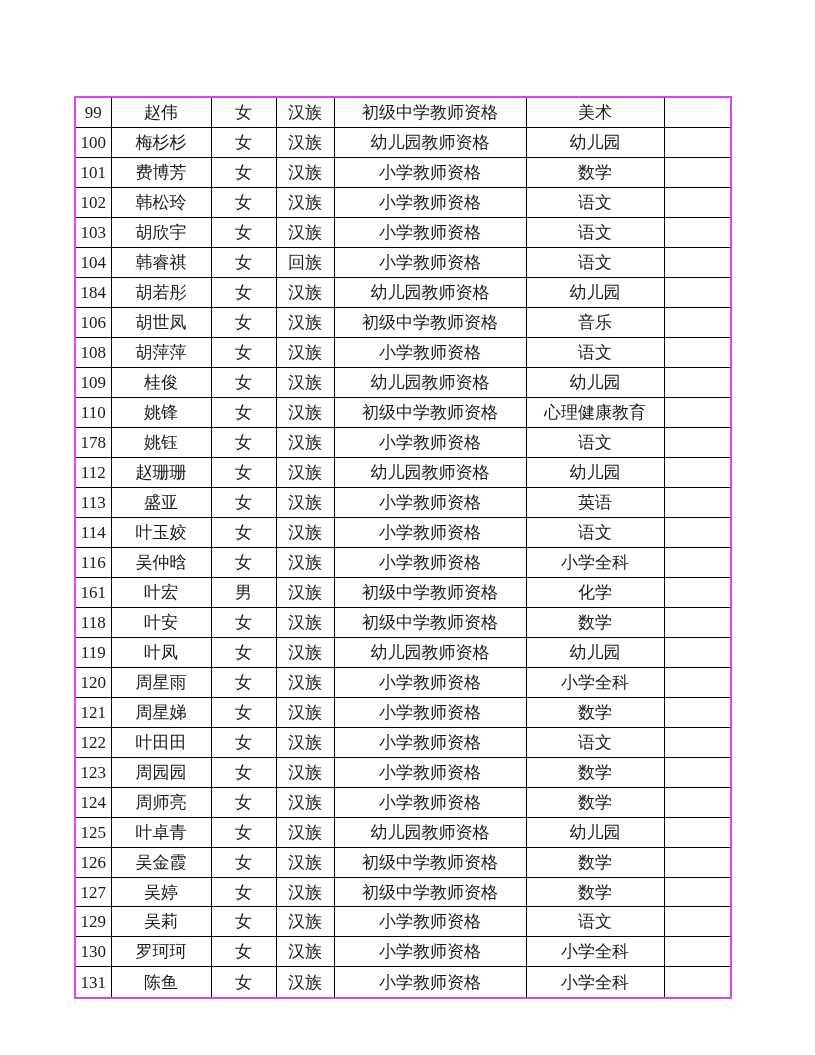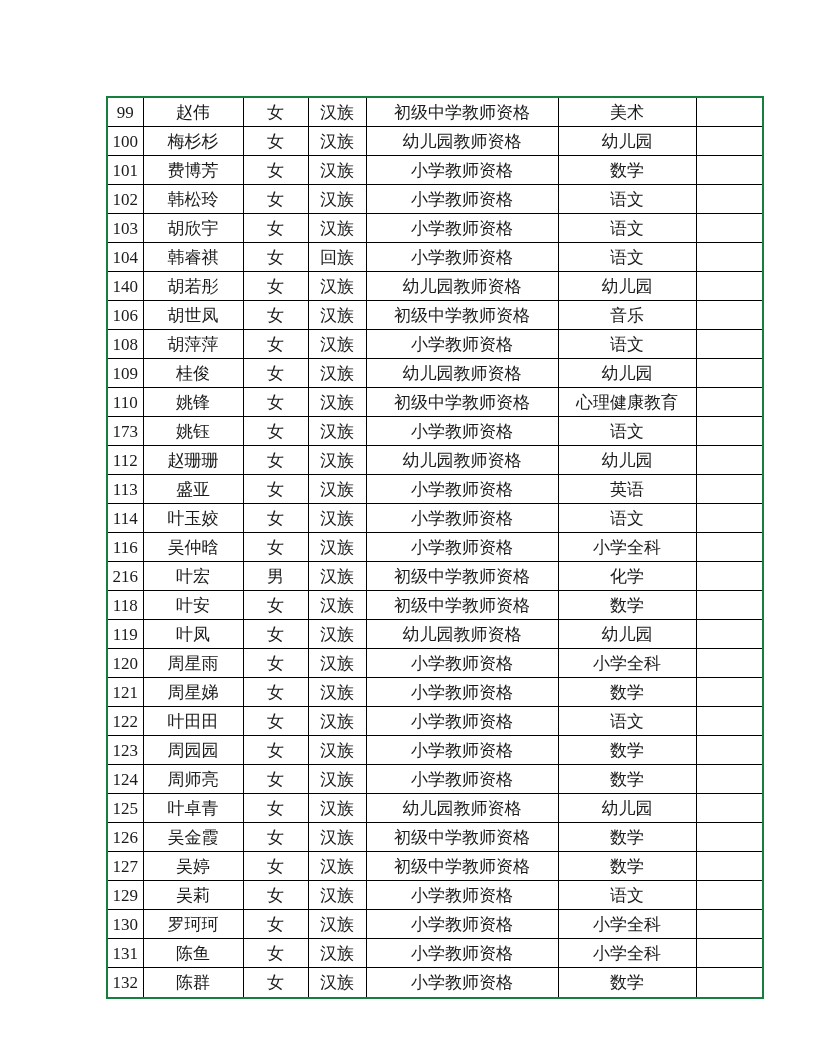--- a/index.html
+++ b/index.html
@@ -24,22 +24,21 @@
   .table-wrap {
     position: absolute;
     left: 74px;
     top: 96px;
   }
   table.roster {
     border-collapse: collapse;
     table-layout: fixed;
     width: 656px;
     height: 903px;
-    border: 2px solid #15803d;
-    margin-left: 32px;
+    border: 2px solid #d946ef;
   }
   table.roster td {
     border: 1.5px solid #000;
     text-align: center;
     vertical-align: middle;
     font-size: 17px;
     line-height: 1;
     padding: 0;
     overflow: hidden;
     white-space: nowrap;
@@ -117,21 +116,21 @@
           <tr>
             <td class="col-num">104</td>
             <td>韩睿祺</td>
             <td>女</td>
             <td>回族</td>
             <td>小学教师资格</td>
             <td>语文</td>
             <td></td>
           </tr>
           <tr>
-            <td class="col-num">140</td>
+            <td class="col-num">184</td>
             <td>胡若彤</td>
             <td>女</td>
             <td>汉族</td>
             <td>幼儿园教师资格</td>
             <td>幼儿园</td>
             <td></td>
           </tr>
           <tr>
             <td class="col-num">106</td>
             <td>胡世凤</td>
@@ -162,21 +161,21 @@
           <tr>
             <td class="col-num">110</td>
             <td>姚锋</td>
             <td>女</td>
             <td>汉族</td>
             <td>初级中学教师资格</td>
             <td>心理健康教育</td>
             <td></td>
           </tr>
           <tr>
-            <td class="col-num">173</td>
+            <td class="col-num">178</td>
             <td>姚钰</td>
             <td>女</td>
             <td>汉族</td>
             <td>小学教师资格</td>
             <td>语文</td>
             <td></td>
           </tr>
           <tr>
             <td class="col-num">112</td>
             <td>赵珊珊</td>
@@ -207,21 +206,21 @@
           <tr>
             <td class="col-num">116</td>
             <td>吴仲晗</td>
             <td>女</td>
             <td>汉族</td>
             <td>小学教师资格</td>
             <td>小学全科</td>
             <td></td>
           </tr>
           <tr>
-            <td class="col-num">216</td>
+            <td class="col-num">161</td>
             <td>叶宏</td>
             <td>男</td>
             <td>汉族</td>
             <td>初级中学教师资格</td>
             <td>化学</td>
             <td></td>
           </tr>
           <tr>
             <td class="col-num">118</td>
             <td>叶安</td>
@@ -330,27 +329,18 @@
             <td>小学全科</td>
             <td></td>
           </tr>
           <tr>
             <td class="col-num">131</td>
             <td>陈鱼</td>
             <td>女</td>
             <td>汉族</td>
             <td>小学教师资格</td>
             <td>小学全科</td>
-            <td></td>
-          </tr>
-          <tr>
-            <td class="col-num">132</td>
-            <td>陈群</td>
-            <td>女</td>
-            <td>汉族</td>
-            <td>小学教师资格</td>
-            <td>数学</td>
             <td></td>
           </tr>
         </tbody>
     </table>
   </div>
 </div>
 
 </body></html>

